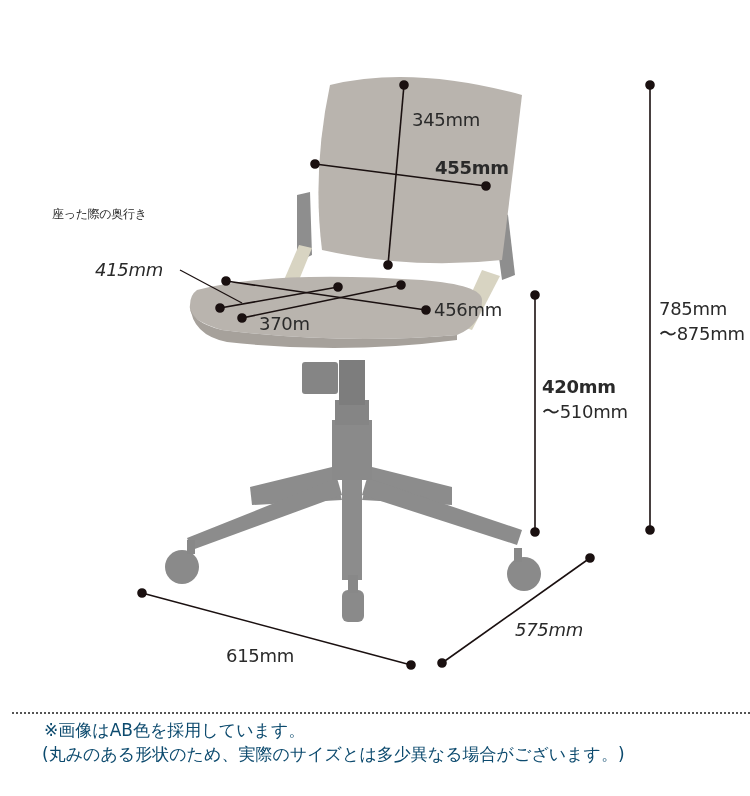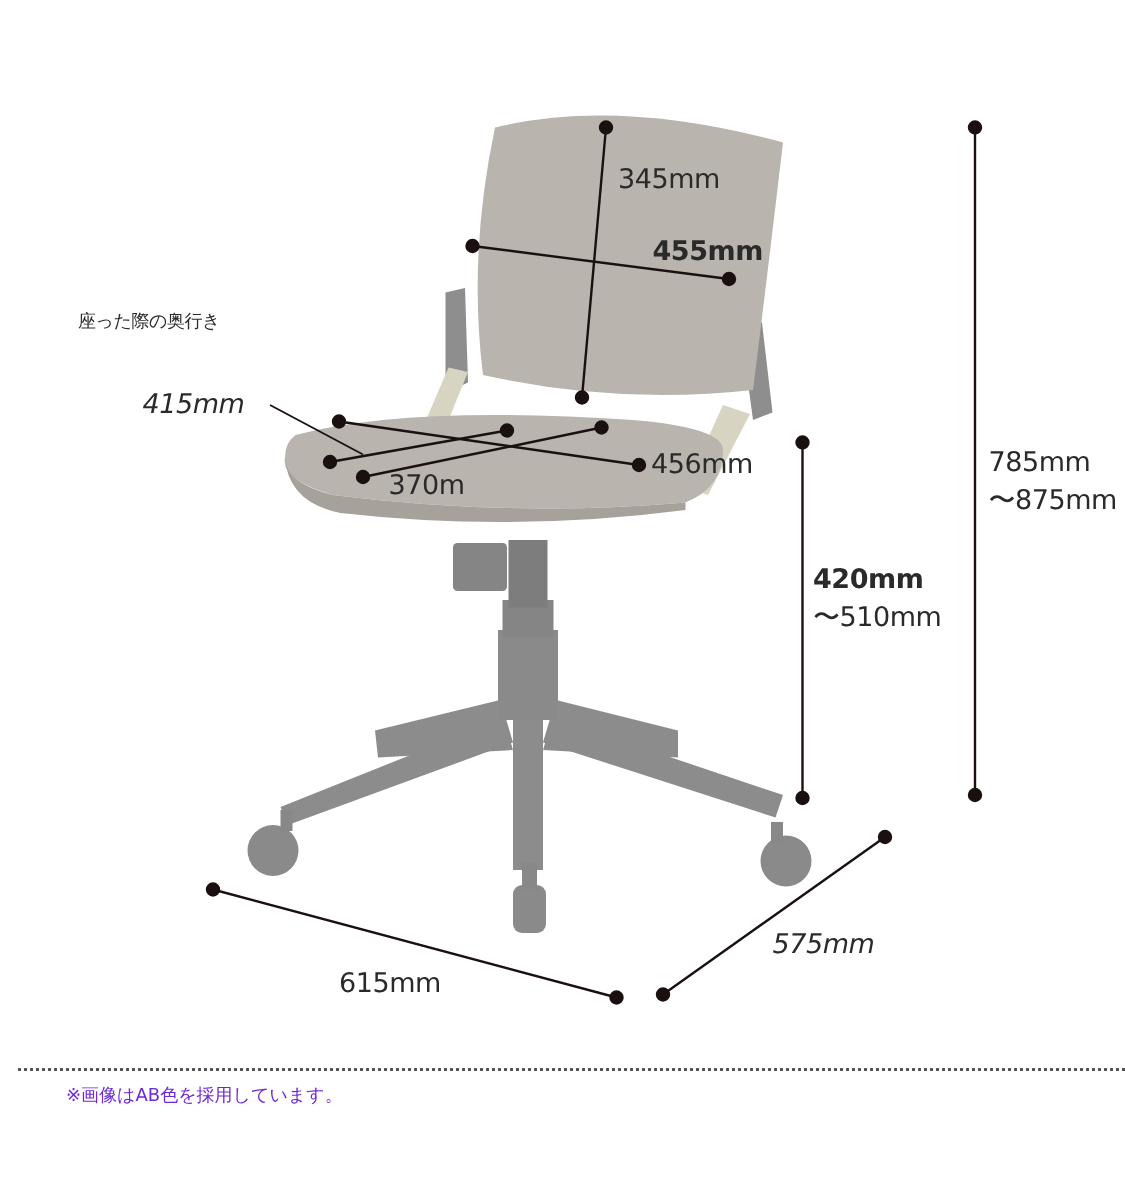--- a/index.html
+++ b/index.html
@@ -1,20 +1,20 @@
 <!DOCTYPE html>
 <html><head>
 <meta charset="utf-8">
 <style>
   html,body{margin:0;padding:0;background:#fff;}
   body{width:750px;height:796px;position:relative;overflow:hidden;font-family:"DejaVu Sans","Liberation Sans",sans-serif;color:#222;}
   #stage{position:absolute;left:12px;top:0;width:750px;height:796px;}
   .lbl{position:absolute;font-size:18px;color:#2a2a2a;white-space:nowrap;line-height:1.15;letter-spacing:-0.3px;}
   .jp{font-size:12px;}
-  .notes{position:absolute;left:32px;top:718px;font-size:12px;line-height:24px;color:#6d28d9;}
+  .notes{position:absolute;left:32px;top:718px;font-size:17px;line-height:24px;color:#0c4a6e;}
   .notes div{white-space:nowrap;}
   .divider{position:absolute;left:0;top:712px;width:750px;border-top:2px dotted #555;}
 </style>
 </head>
 <body>
 
 <div id="stage">
   <svg width="750" height="710" viewBox="0 0 750 710" style="position:absolute;left:0;top:0;">
 
     <g fill="#8c8c8c">
@@ -96,14 +96,15 @@
   <div class="lbl" style="left:647px;top:299px;">785mm</div>
   <div class="lbl" style="left:647px;top:324px;">〜875mm</div>
   <div class="lbl" style="left:530px;top:377px;font-weight:bold;">420mm</div>
   <div class="lbl" style="left:530px;top:402px;">〜510mm</div>
   <div class="lbl" style="left:214px;top:634px;margin-top:12px;">615mm</div>
   <div class="lbl" style="left:503px;top:620px;font-style:italic;">575mm</div>
 
   <div class="divider"></div>
   <div class="notes">
     <div>※画像はAB色を採用しています。</div>
+    <div style="margin-left:-2px;">(丸みのある形状のため、実際のサイズとは多少異なる場合がございます。)</div>
   </div>
 </div>
 
 </body></html>

